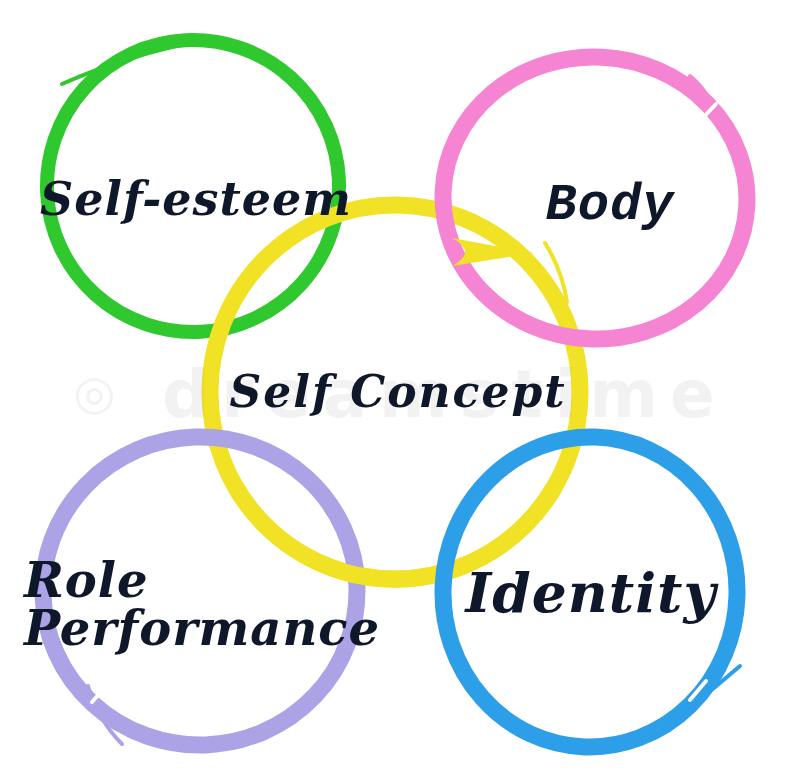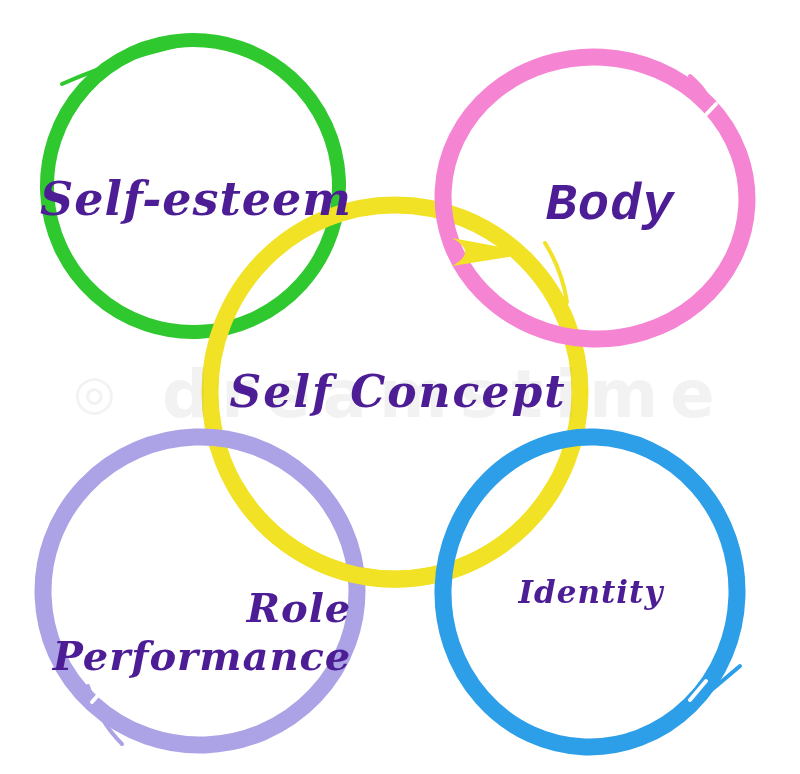--- a/index.html
+++ b/index.html
@@ -17,33 +17,33 @@
   }
   .rings {
     position: absolute;
     top: 0; left: 0;
     width: 800px;
     height: 774px;
   }
   .label {
     position: absolute;
     transform: translate(-50%, -50%);
-    color: #4c1d95;
+    color: #0f172a;
     font-style: italic;
     font-weight: 700;
-    text-align: right;
+    text-align: left;
     white-space: nowrap;
     letter-spacing: 1px;
     z-index: 3;
   }
   .label-self-esteem   { left: 196px; top: 199px; font-size: 46px; }
   .label-body-image    { left: 610px; top: 205px; font-size: 52px; line-height: 47px; font-family: Liberation Mono, monospace; }
   .label-self-concept  { left: 398px; top: 391px; font-size: 44px; letter-spacing: 2px; }
-  .label-role-perf     { left: 202px; top: 604px; font-size: 40px; line-height: 48px; margin-top: 28px; }
-  .label-identity      { left: 591px; top: 592px; font-size: 31px; }
+  .label-role-perf     { left: 202px; top: 604px; font-size: 48px; line-height: 48px; }
+  .label-identity      { left: 591px; top: 592px; font-size: 55px; }
   .label .line { display: block; }
   .watermark {
     position: absolute;
     left: 0;
     top: 356px;
     width: 800px;
     text-align: center;
     font-family: "DejaVu Sans", sans-serif;
     font-weight: 700;
     font-size: 66px;

